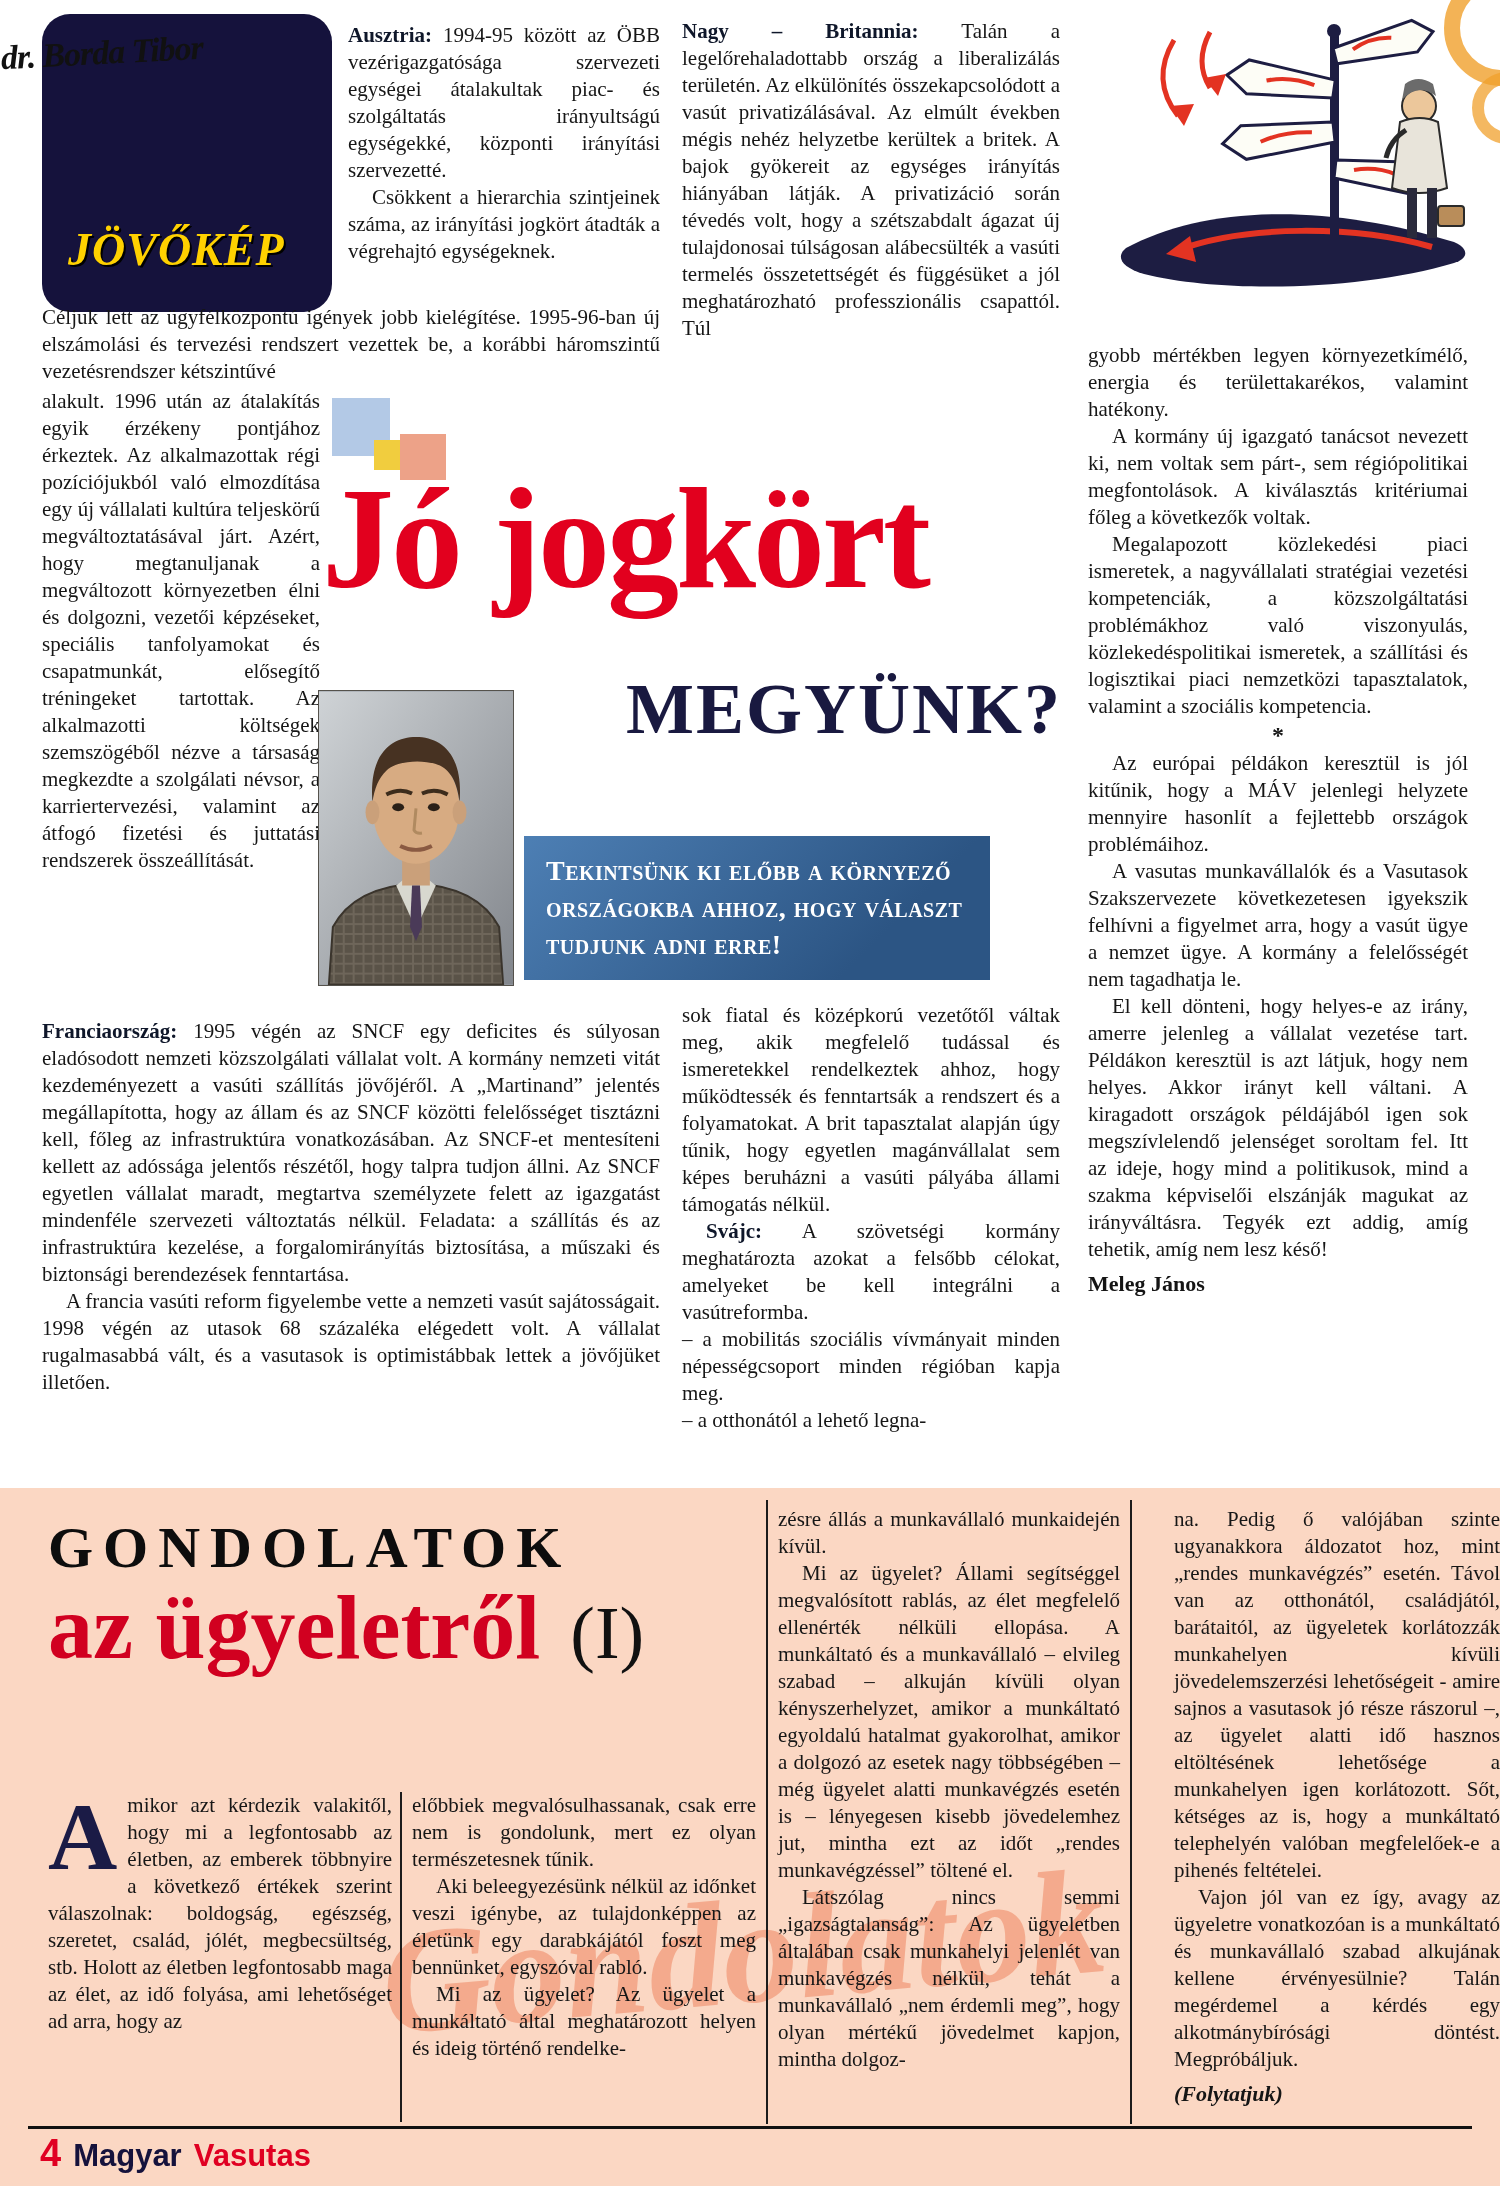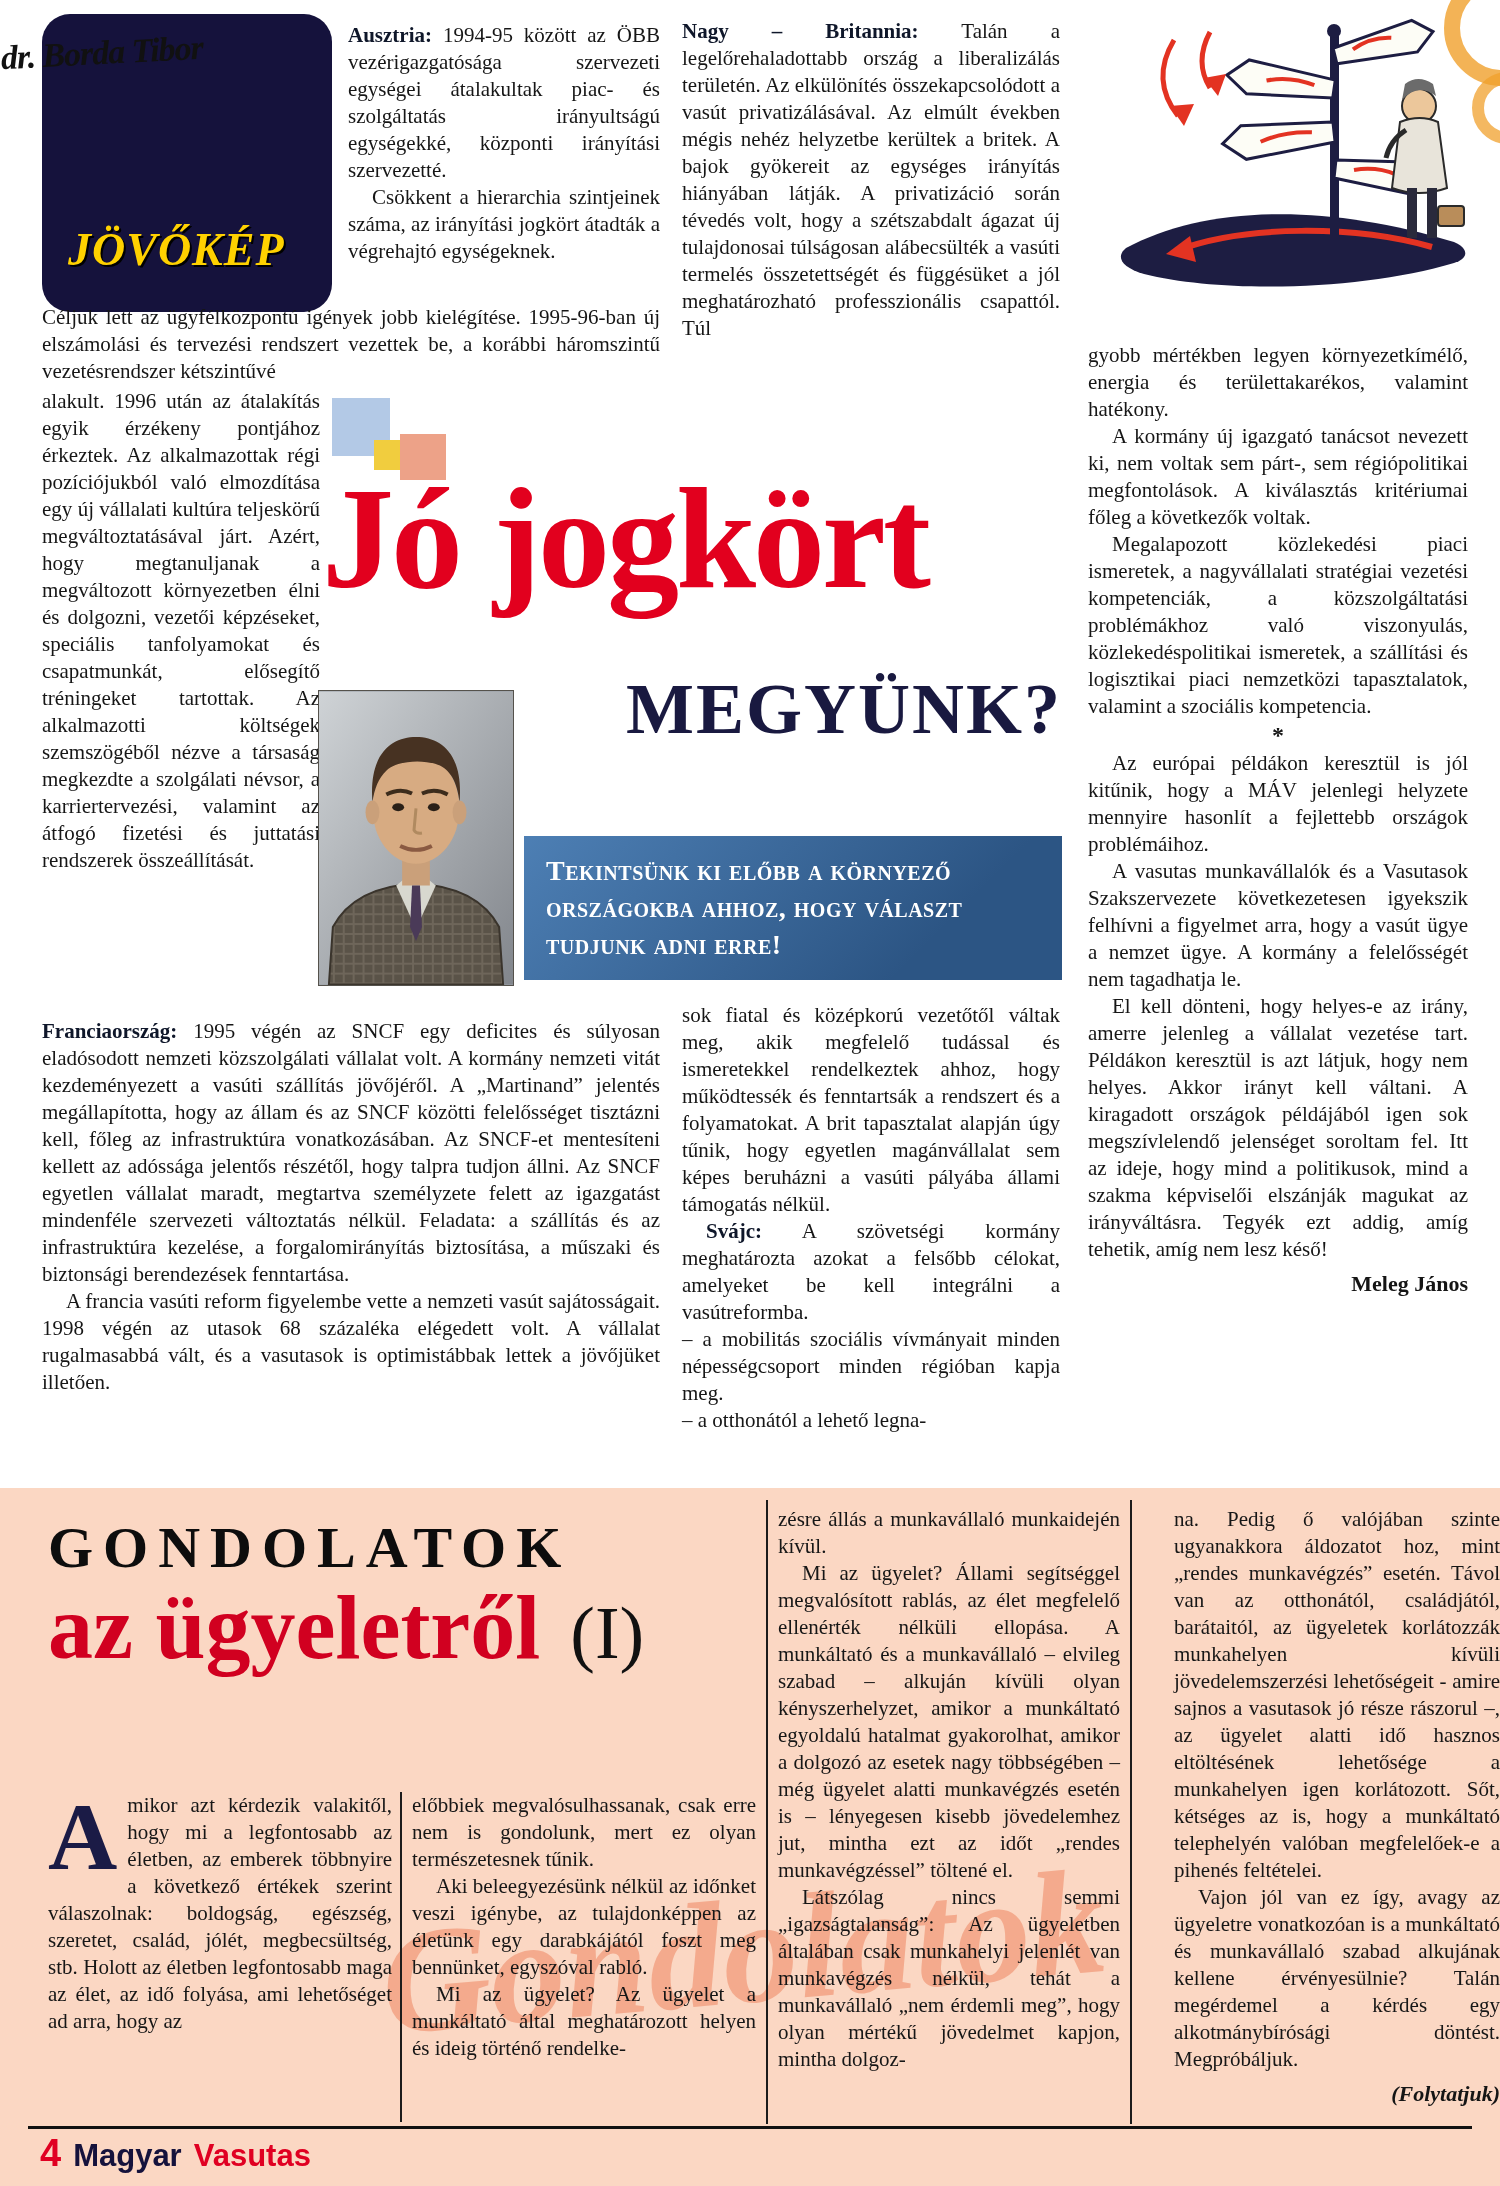--- a/index.html
+++ b/index.html
@@ -9,21 +9,21 @@
     background:#ffffff; overflow:hidden;
     font-family:"Liberation Serif", serif; color:#151515;
   }
   .abs { position:absolute; }
 
   
   .tblock p { font-size:21px; line-height:27px; text-align:justify; color:#161616; text-indent:24px; }
   .tblock p.noindent { text-indent:0; }
   .tblock p.star { text-align:center; text-indent:0; font-weight:bold; font-size:24px; line-height:30px; }
   .lead { color:#0f172a; font-weight:bold; }
-  .byline { font-weight:bold; text-align:right; font-size:22px; margin-top:8px; }
+  .byline { font-weight:bold; font-size:22px; margin-top:8px; }
   .byline.italic, p.byline.italic { font-style:italic; }
   .dropcap { float:left; font-size:96px; line-height:78px; font-weight:bold; color:#1b1b46; padding:6px 10px 0 0; }
 
   
   .jovokep { left:42px; top:14px; width:290px; height:298px; background:#15123c;
              display:flex; align-items:flex-end; padding:0 0 36px 26px;border-radius:28px; }
   .jovokep-label { color:#ffd100; font-size:46px; font-weight:bold; font-style:italic;
                    letter-spacing:1px; text-shadow:2px 2px 0 #000; }
 
   
@@ -44,21 +44,21 @@
                font-weight:bold; color:#191940; letter-spacing:2px; }
 
   .sq { position:absolute; }
   .sq-blue   { left:332px; top:398px; width:58px; height:58px; background:#b3c9e6; }
   .sq-yellow { left:374px; top:440px; width:30px; height:30px; background:#f1cd3e; }
   .sq-salmon { left:400px; top:434px; width:46px; height:46px; background:#eda288; }
 
   .photo { left:318px; top:690px; width:196px; height:296px; border:1px solid #55524c; background:#9aa0a8; }
   .photo svg { display:block; }
 
-  .standfirst { left:524px; top:836px; width:538px; height:144px;
+  .standfirst { left:524px; top:836px; width:466px; height:144px;
                 background:linear-gradient(135deg,#4d7fb4,#2c5584 75%);
                 color:#fff; padding:16px 22px; font-variant:small-caps; font-weight:bold;
                 font-size:28px; line-height:37px; letter-spacing:0.5px; }
 
   .illustration { left:1114px; top:10px; }
   .corner-art   { right:0; top:0; }
 
   
   .bottom-bg { left:0; top:1488px; width:1500px; height:698px; background:#fbd7c3; }
   .watermark { left:380px; top:1856px; width:940px; font-size:150px; font-style:italic;

